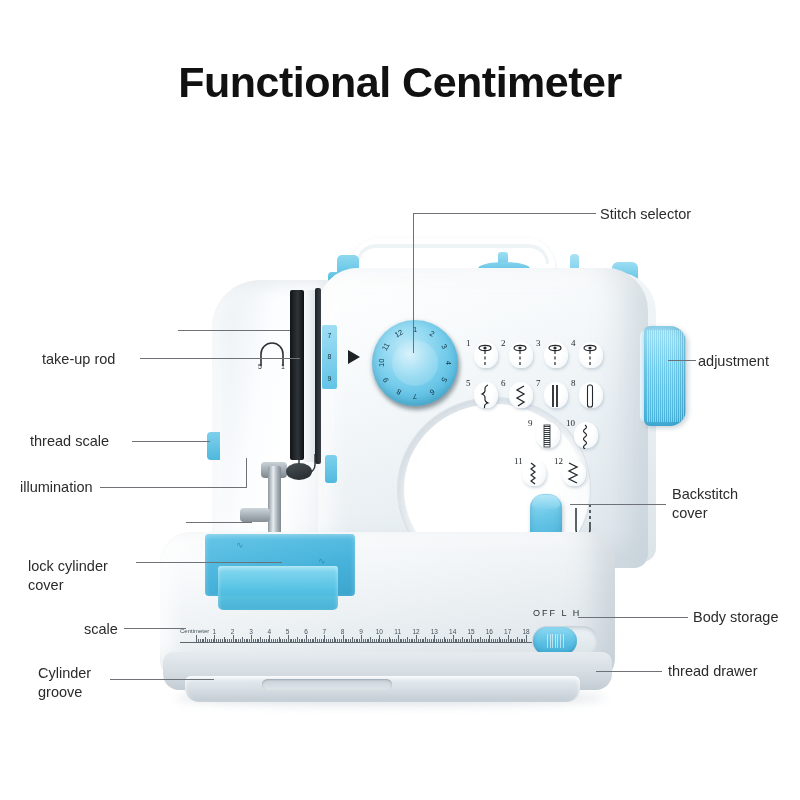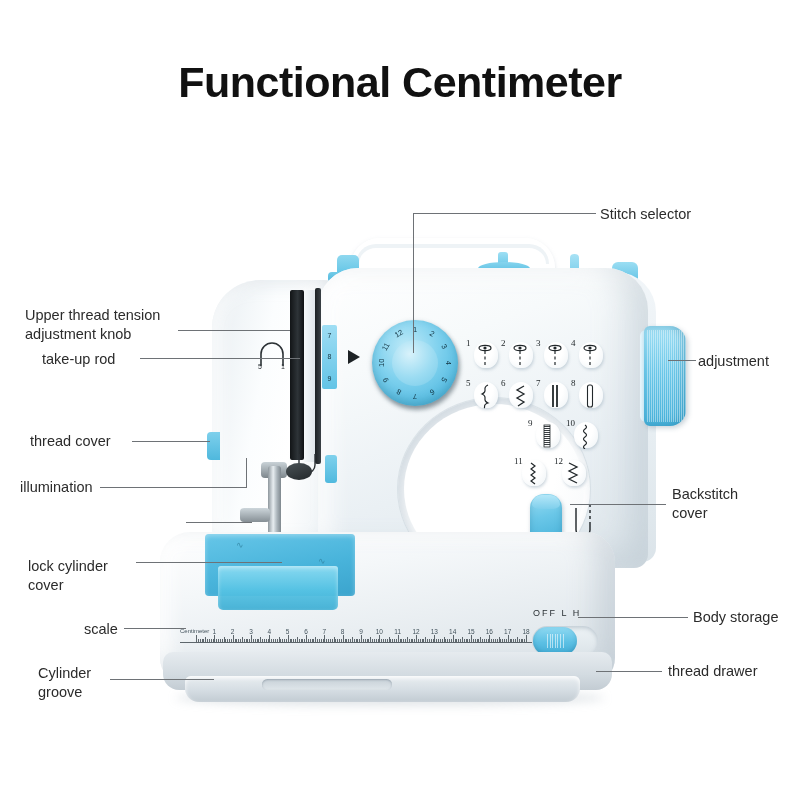--- a/index.html
+++ b/index.html
@@ -775,24 +775,22 @@
     <div class="drawer-handle"></div>
   </div>
 
   <div class="label right" style="left:600px;top:205px">Stitch selector</div>
   <div class="label right" style="left:698px;top:352px">adjustment</div>
   <div class="label right" style="left:672px;top:485px">Backstitch
 cover</div>
   <div class="label right" style="left:693px;top:608px">Body storage</div>
   <div class="label right" style="left:668px;top:662px">thread drawer</div>
 
-  <div class="label left" style="left:25px;top:306px">Upper thread tension
-adjustment knob</div>
   <div class="label left" style="left:42px;top:350px">take-up rod</div>
-  <div class="label left" style="left:30px;top:432px">thread cover</div>
+  <div class="label left" style="left:30px;top:432px">thread scale</div>
   <div class="label left" style="left:20px;top:478px">illumination</div>
   <div class="label left" style="left:28px;top:557px">lock cylinder
 cover</div>
   <div class="label left" style="left:84px;top:620px">scale</div>
   <div class="label left" style="left:38px;top:664px">Cylinder
 groove</div>
 
   <div class="lead" style="left:580px;top:213px;width:16px"></div>
   <div class="lead" style="left:413px;top:213px;width:168px"></div>
   <div class="lead v" style="left:413px;top:213px;height:140px"></div>

